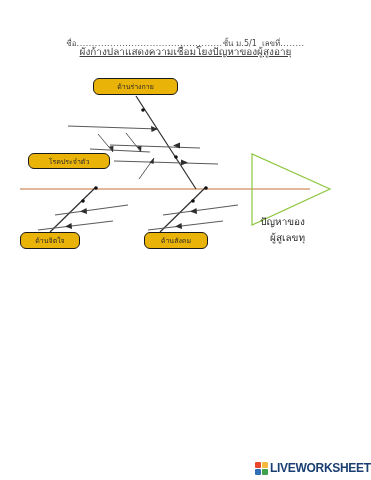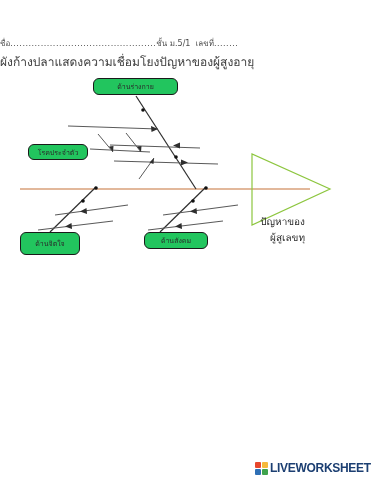--- a/index.html
+++ b/index.html
@@ -20,61 +20,63 @@
     left: 0; top: 0;
     width: 371px;
     height: 480px;
     background: #ffffff;
   }
 
   
   .hdr-line {
     position: absolute;
     left: 0; right: 0;
+    text-align: center;
     color: #4a4a4a;
     white-space: nowrap;
   }
   #name-line {
     top: 37px;
     font-size: 8px;
     letter-spacing: 0px;
   }
   #name-line .seg { display: inline-block; vertical-align: baseline; }
   #name-line .dots { letter-spacing: 0.5px; }
   #subtitle {
-    top: 52px;
-    font-size: 12px;
+    top: 44px;
+    font-size: 10px;
     color: #3d3d3d;
+    text-decoration: underline;
   }
 
   
   #diagram {
     position: absolute;
     left: 0; top: 0;
     width: 371px;
     height: 480px;
   }
 
   
   .cat-box {
     position: absolute;
     box-sizing: border-box;
     border: 1.3px solid #1a1a1a;
     border-radius: 6px;
-    background: #22c55e;
+    background: #eab308;
     display: flex;
     align-items: center;
     justify-content: center;
     font-size: 7px;
     color: #2a2a2a;
     white-space: nowrap;
   }
   #box-body      { left: 93px;  top: 78px;  width: 85px; height: 17px; }
-  #box-disease   { left: 28px;  top: 144px; width: 60px; height: 16px; }
-  #box-mind      { left: 20px;  top: 232px; width: 60px; height: 23px; }
+  #box-disease   { left: 28px;  top: 153px; width: 82px; height: 16px; }
+  #box-mind      { left: 20px;  top: 232px; width: 60px; height: 17px; }
   #box-social    { left: 144px; top: 232px; width: 64px; height: 17px; }
 
   
   #head-label {
     position: absolute;
     left: 259px;
     top: 178px;
     width: 46px;
     font-size: 10px;
     line-height: 1.55;

